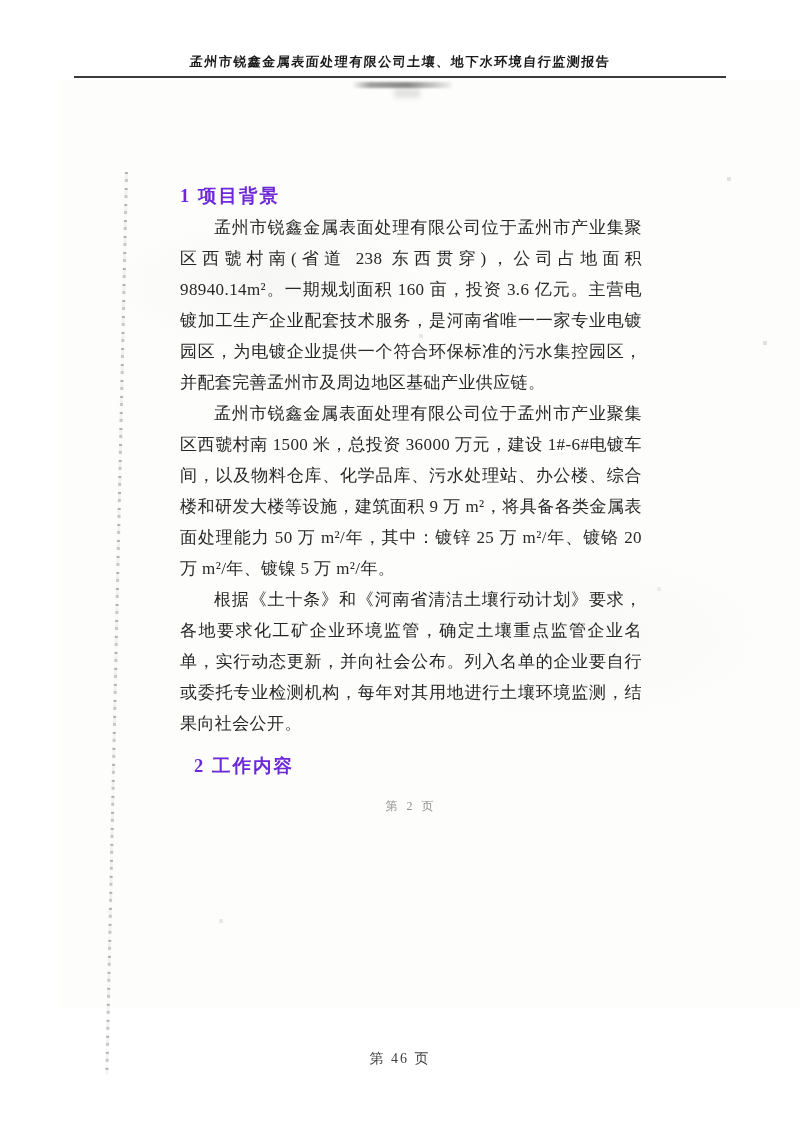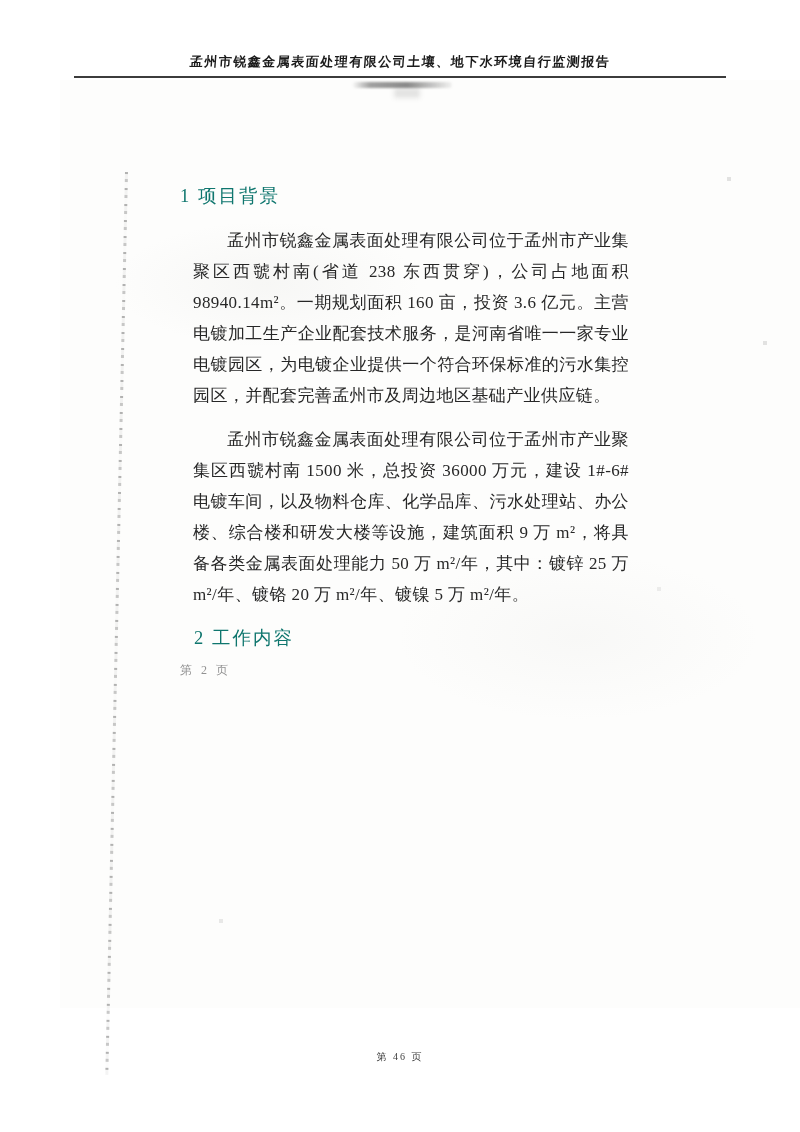--- a/index.html
+++ b/index.html
@@ -104,51 +104,52 @@
     position: absolute;
     top: 181px;
     left: 180px;
     width: 462px;
     color: #262626;
   }
   .content h1 {
     margin: 0;
     font-size: 18.5px;
     line-height: 31px;
-    font-weight: normal;
+    font-weight: bold;
     letter-spacing: 2px;
-    color: #0f766e;
+    color: #6d28d9;
   }
   .content h1.h2 {
     margin-top: 12px;
     margin-left: 14px;
   }
   .content p {
-    margin: 13px;
+    margin: 0;
     font-size: 17px;
     line-height: 31px;
     text-indent: 2em;
     text-align: justify;
     letter-spacing: 0.4px;
     color: #272727;
   }
   .inner-pagenum {
-    margin-top: 8px;
+    margin-top: 16px;
+    text-align: center;
     font-size: 12px;
     letter-spacing: 3px;
     color: #919191;
   }
   
   .footer-pagenum {
     position: absolute;
     top: 1050px;
     left: 0;
     width: 100%;
     text-align: center;
-    font-size: 10px;
+    font-size: 14px;
     letter-spacing: 2px;
     color: #3e3e3e;
   }
 </style>
 </head>
 <body>
 
 <div class="page">
 
   <div class="header-title">孟州市锐鑫金属表面处理有限公司土壤、地下水环境自行监测报告</div>
@@ -164,20 +165,21 @@
 
   <div class="content">
 
     <h1>1 项目背景</h1>
 
     <p>孟州市锐鑫金属表面处理有限公司位于孟州市产业集聚区西虢村南(省道 238 东西贯穿)，公司占地面积 98940.14m²。一期规划面积 160 亩，投资 3.6 亿元。主营电镀加工生产企业配套技术服务，是河南省唯一一家专业电镀园区，为电镀企业提供一个符合环保标准的污水集控园区，并配套完善孟州市及周边地区基础产业供应链。</p>
 
 
     <p>孟州市锐鑫金属表面处理有限公司位于孟州市产业聚集区西虢村南 1500 米，总投资 36000 万元，建设 1#-6#电镀车间，以及物料仓库、化学品库、污水处理站、办公楼、综合楼和研发大楼等设施，建筑面积 9 万 m²，将具备各类金属表面处理能力 50 万 m²/年，其中：镀锌 25 万 m²/年、镀铬 20 万 m²/年、镀镍 5 万 m²/年。</p>
 
+    <p>根据《土十条》和《河南省清洁土壤行动计划》要求，各地要求化工矿企业环境监管，确定土壤重点监管企业名单，实行动态更新，并向社会公布。列入名单的企业要自行或委托专业检测机构，每年对其用地进行土壤环境监测，结果向社会公开。</p>
 
     <h1 class="h2">2 工作内容</h1>
 
 
     <div class="inner-pagenum">第 2 页</div>
   </div>
 
   <div class="footer-pagenum">第 46 页</div>
 
 </div>

